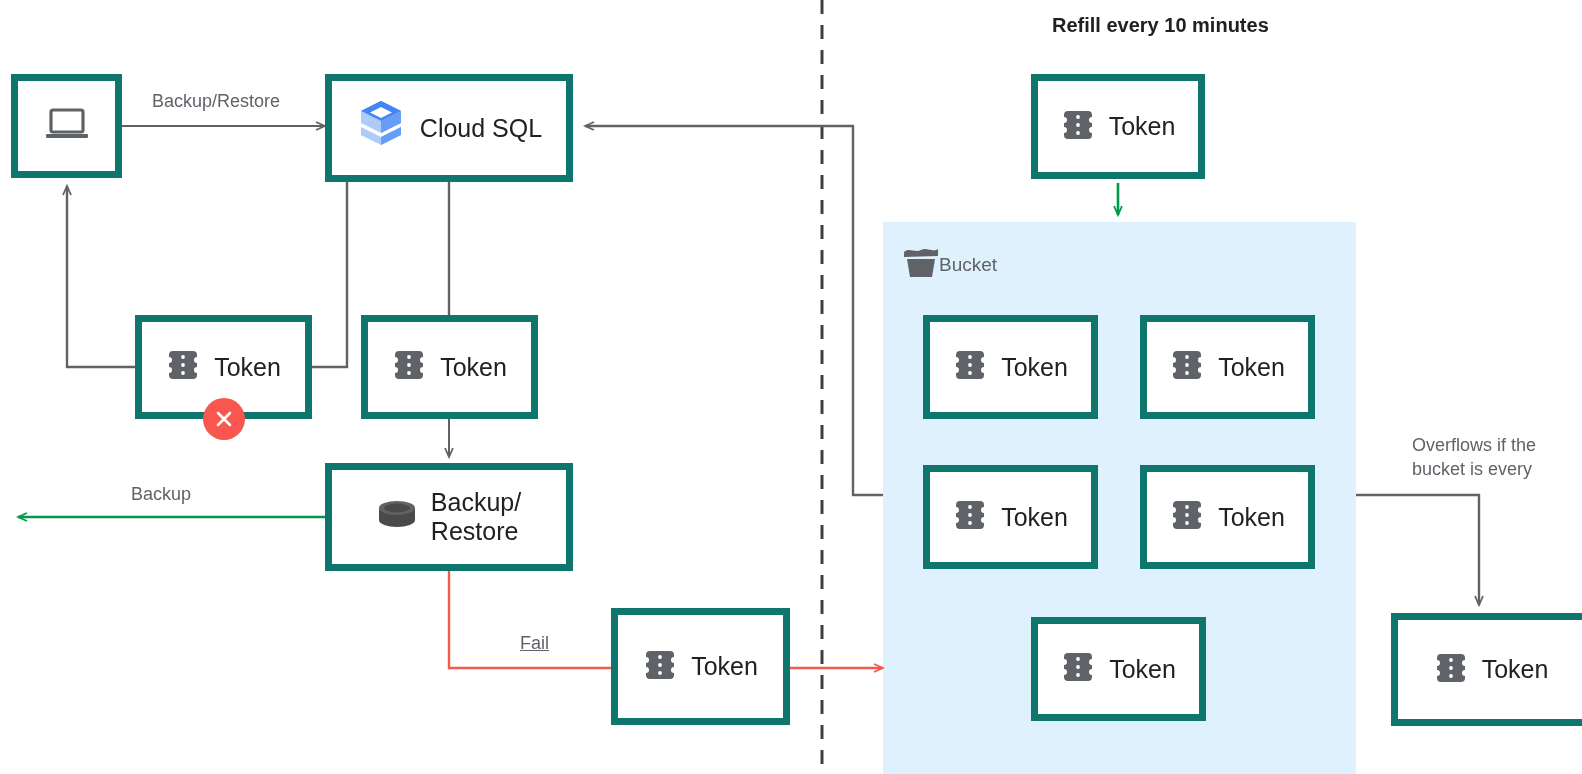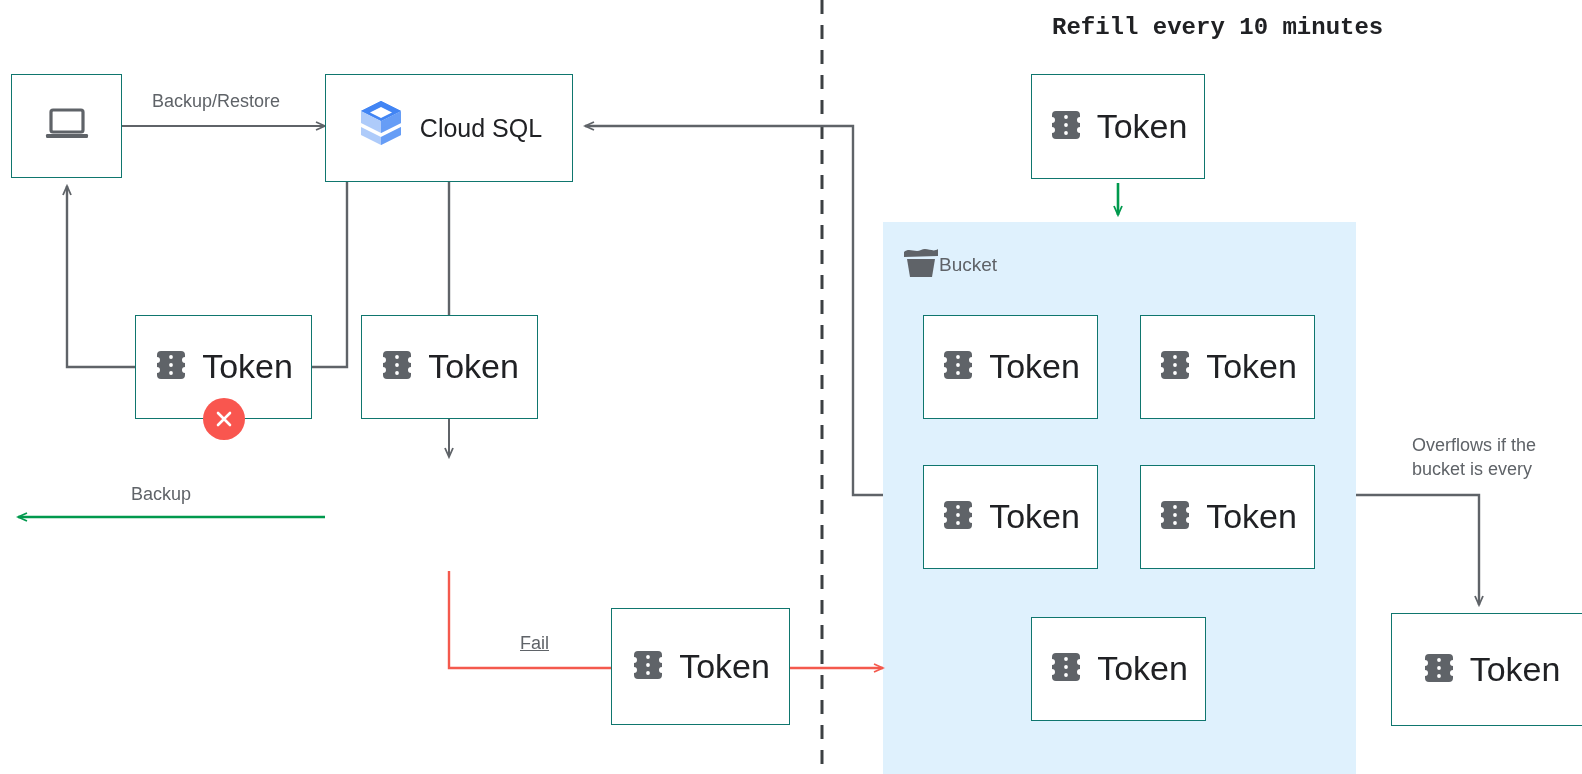--- a/index.html
+++ b/index.html
@@ -1,32 +1,32 @@
 <!DOCTYPE html>
 <html><head>
 <meta charset="utf-8">
 <style>
   html,body{margin:0;padding:0;background:#ffffff;}
   body{font-family:"Liberation Sans","DejaVu Sans",sans-serif;}
   #stage{position:relative;width:1582px;height:774px;background:#fff;overflow:hidden;}
   #svg-layer{position:absolute;left:0;top:0;width:1582px;height:774px;}
 
-  .node{position:absolute;box-sizing:border-box;background:#ffffff;border:1px solid #0f766e;
+  .node{position:absolute;box-sizing:border-box;background:#ffffff;border:7px solid #0f766e;
         display:flex;align-items:center;justify-content:center;}
   .node .lbl{font-size:25px;color:#202124;white-space:pre-line;line-height:1.15;}
   .node .ico{flex:0 0 auto;margin-right:14px;display:inline-block;}
 
-  .token-node .lbl{font-size:34px;color:#202124;}
+  .token-node .lbl{font-size:25px;color:#202124;}
 
   .bucket-region{position:absolute;background:#dff1fd;}
   .bucket-head{position:absolute;display:flex;align-items:center;}
   .bucket-head .btxt{font-size:19px;color:#5f6368;}
 
   .edge-label{position:absolute;font-size:18px;color:#5f6368;line-height:1.25;}
-  .title{position:absolute;font-size:24px;font-weight:bold;color:#202124;white-space:nowrap;font-family:Liberation Mono, monospace;}
+  .title{position:absolute;font-size:20px;font-weight:bold;color:#202124;white-space:nowrap;}
 
   .xbadge{position:absolute;width:42px;height:42px;border-radius:50%;background:#f9564f;
           display:flex;align-items:center;justify-content:center;}
   .xbadge svg{display:block;}
 
   .lap-wrap{display:flex;align-items:center;justify-content:center;}
 </style>
 </head>
 <body>
 
@@ -127,20 +127,31 @@
       <svg width="34" height="32" viewBox="0 0 34 32" xmlns="http://www.w3.org/2000/svg">
         <path d="M3,6 a4,4 0 0 1 4,-4 h20 a4,4 0 0 1 4,4 v2 a3,3 0 0 0 0,6 v4 a3,3 0 0 0 0,6 v2 a4,4 0 0 1 -4,4 h-20 a4,4 0 0 1 -4,-4 v-2 a3,3 0 0 0 0,-6 v-4 a3,3 0 0 0 0,-6 Z" fill="#5f6368"></path>
         <circle cx="17" cy="8" r="1.9" fill="#ffffff"></circle>
         <circle cx="17" cy="16" r="1.9" fill="#ffffff"></circle>
         <circle cx="17" cy="24" r="1.9" fill="#ffffff"></circle>
       </svg>
     </span>
     <span class="lbl">Token</span>
   </div>
 
+  <div class="node" style="left:325px;top:463px;width:248px;height:108px;">
+    <span class="ico">
+      <svg width="40" height="34" viewBox="0 0 40 34" xmlns="http://www.w3.org/2000/svg">
+        <path d="M2,10 v12 a18,7 0 0 0 36,0 v-12 Z" fill="#4a4a4a"></path>
+        <ellipse cx="20" cy="10" rx="18" ry="7" fill="#5f6368"></ellipse>
+        <ellipse cx="20" cy="10" rx="13" ry="4.4" fill="#4a4a4a"></ellipse>
+      </svg>
+    </span>
+    <span class="lbl" style="text-align:left;">Backup/
+Restore</span>
+  </div>
 
   <div class="node token-node" style="left:611px;top:608px;width:179px;height:117px;">
     <span class="ico">
       <svg width="34" height="32" viewBox="0 0 34 32" xmlns="http://www.w3.org/2000/svg">
         <path d="M3,6 a4,4 0 0 1 4,-4 h20 a4,4 0 0 1 4,4 v2 a3,3 0 0 0 0,6 v4 a3,3 0 0 0 0,6 v2 a4,4 0 0 1 -4,4 h-20 a4,4 0 0 1 -4,-4 v-2 a3,3 0 0 0 0,-6 v-4 a3,3 0 0 0 0,-6 Z" fill="#5f6368"></path>
         <circle cx="17" cy="8" r="1.9" fill="#ffffff"></circle>
         <circle cx="17" cy="16" r="1.9" fill="#ffffff"></circle>
         <circle cx="17" cy="24" r="1.9" fill="#ffffff"></circle>
       </svg>
     </span>

